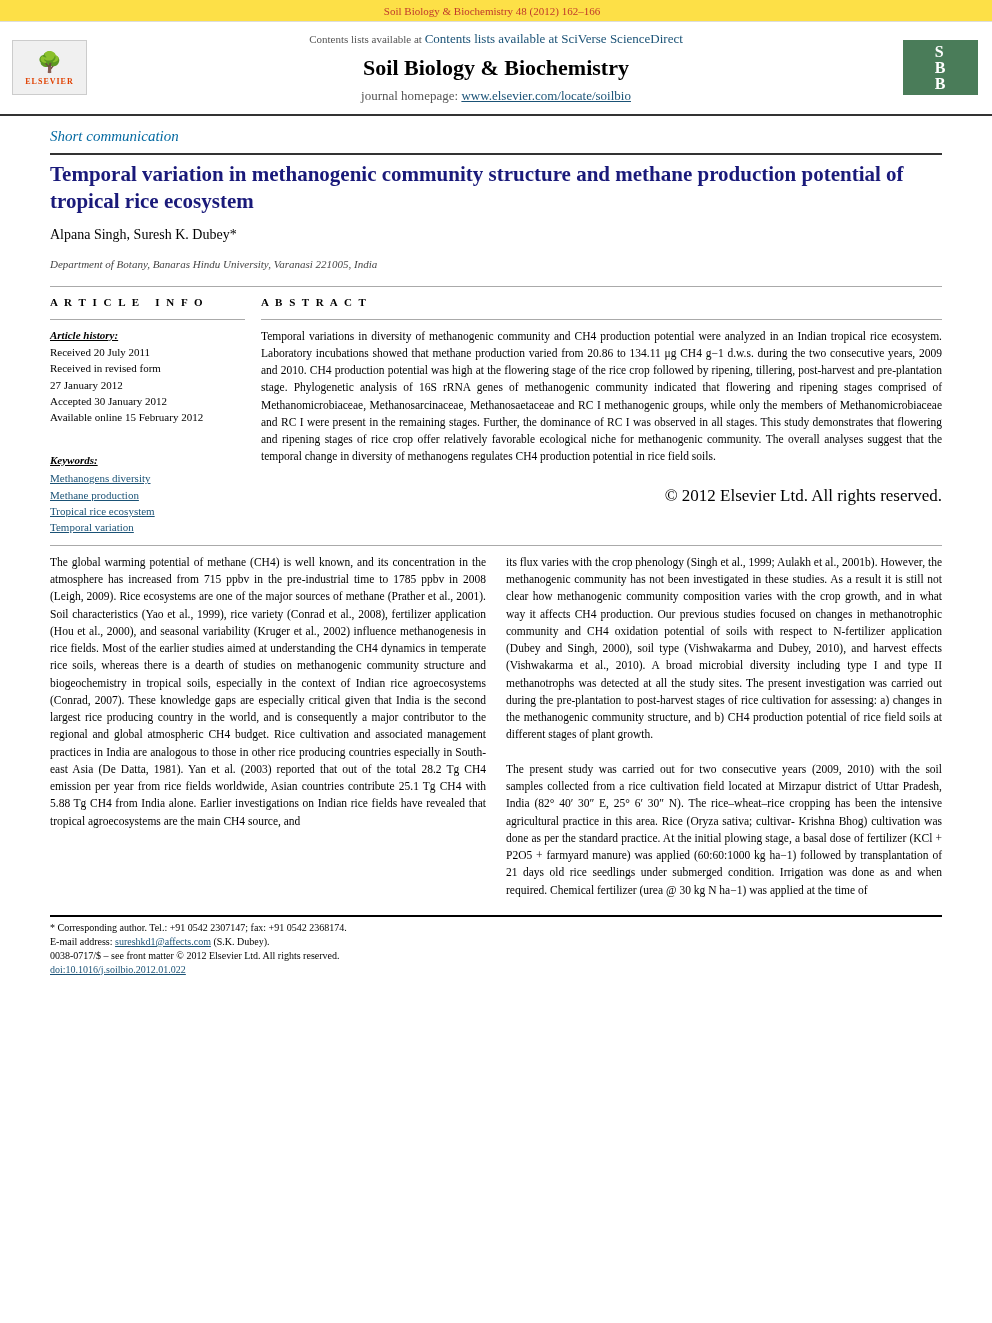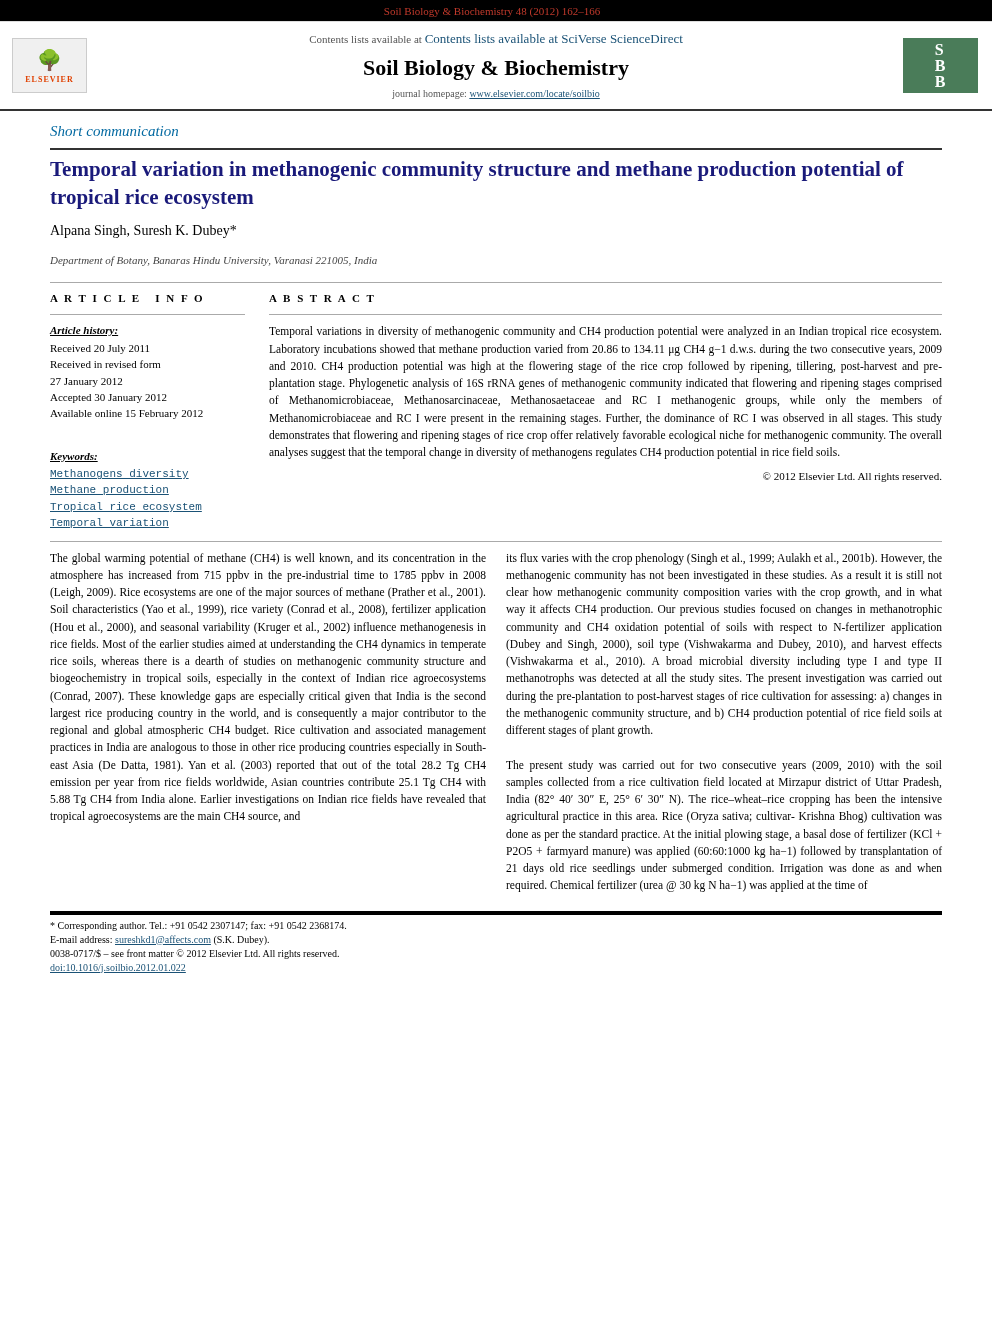--- a/index.html
+++ b/index.html
@@ -8,21 +8,21 @@
       background: #fff;
       color: #000;
       width: 992px;
       min-height: 1323px;
       font-size: 13px;
       line-height: 1.4;
     }
 
     
     .top-bar {
-      background: #000000;
+      background: #fde047;
       text-align: center;
       font-size: 11px;
       color: #c0392b;
       padding: 4px 8px 2px 0;
       border-bottom: 1px solid #ddd;
     }
 
     
     .journal-header {
       display: flex;
@@ -52,21 +52,21 @@
       text-decoration: none;
     }
     .journal-title-main {
       font-size: 22px;
       font-weight: bold;
       color: #000;
       font-family: "Times New Roman", serif;
       margin: 4px 0;
     }
     .journal-homepage {
-      font-size: 10px;
+      font-size: 13px;
       color: #555;
     }
     .journal-homepage span {
       color: #1a5276;
     }
 
     
     .elsevier-logo {
       width: 75px;
       height: 55px;
@@ -149,21 +149,21 @@
     }
     .divider-thick {
       border: none;
       border-top: 2px solid #333;
       margin: 6px 0;
     }
 
     
     .two-col {
       display: flex;
-      gap: 24px;
+      gap: 16px;
       margin-top: 8px;
     }
     .left-col {
       width: 195px;
       flex-shrink: 0;
       font-size: 11.5px;
     }
     .right-col {
       flex: 1;
       font-size: 11.5px;
@@ -201,49 +201,48 @@
       margin-bottom: 3px;
       text-decoration: underline;
     }
     .keyword-item {
       font-size: 11px;
       color: #1a5276;
       display: block;
       margin-bottom: 1px;
       text-decoration: underline;
       cursor: pointer;
-      font-family: Liberation Mono, monospace;
     }
 
     .abstract-text {
       font-size: 11.5px;
       line-height: 1.5;
       text-align: justify;
       color: #000;
     }
     .copyright {
-      font-size: 11px;
+      font-size: 17px;
       text-align: right;
-      margin-top: 8px;
+      margin-top: 18px;
       color: #000;
     }
     .body-two-col {
       display: flex;
       gap: 20px;
     }
     .body-col {
       flex: 1;
       font-size: 11.5px;
       line-height: 1.5;
       text-align: justify;
     }
 
     
     .footnote-area {
-      border-top: 4px solid #000000;
+      border-top: 2px solid #000000;
       margin-top: 16px;
       padding-top: 4px;
       font-size: 10px;
       color: #000;
     }
   </style>
 </head>
 <body>
 
 <div class="top-bar">

